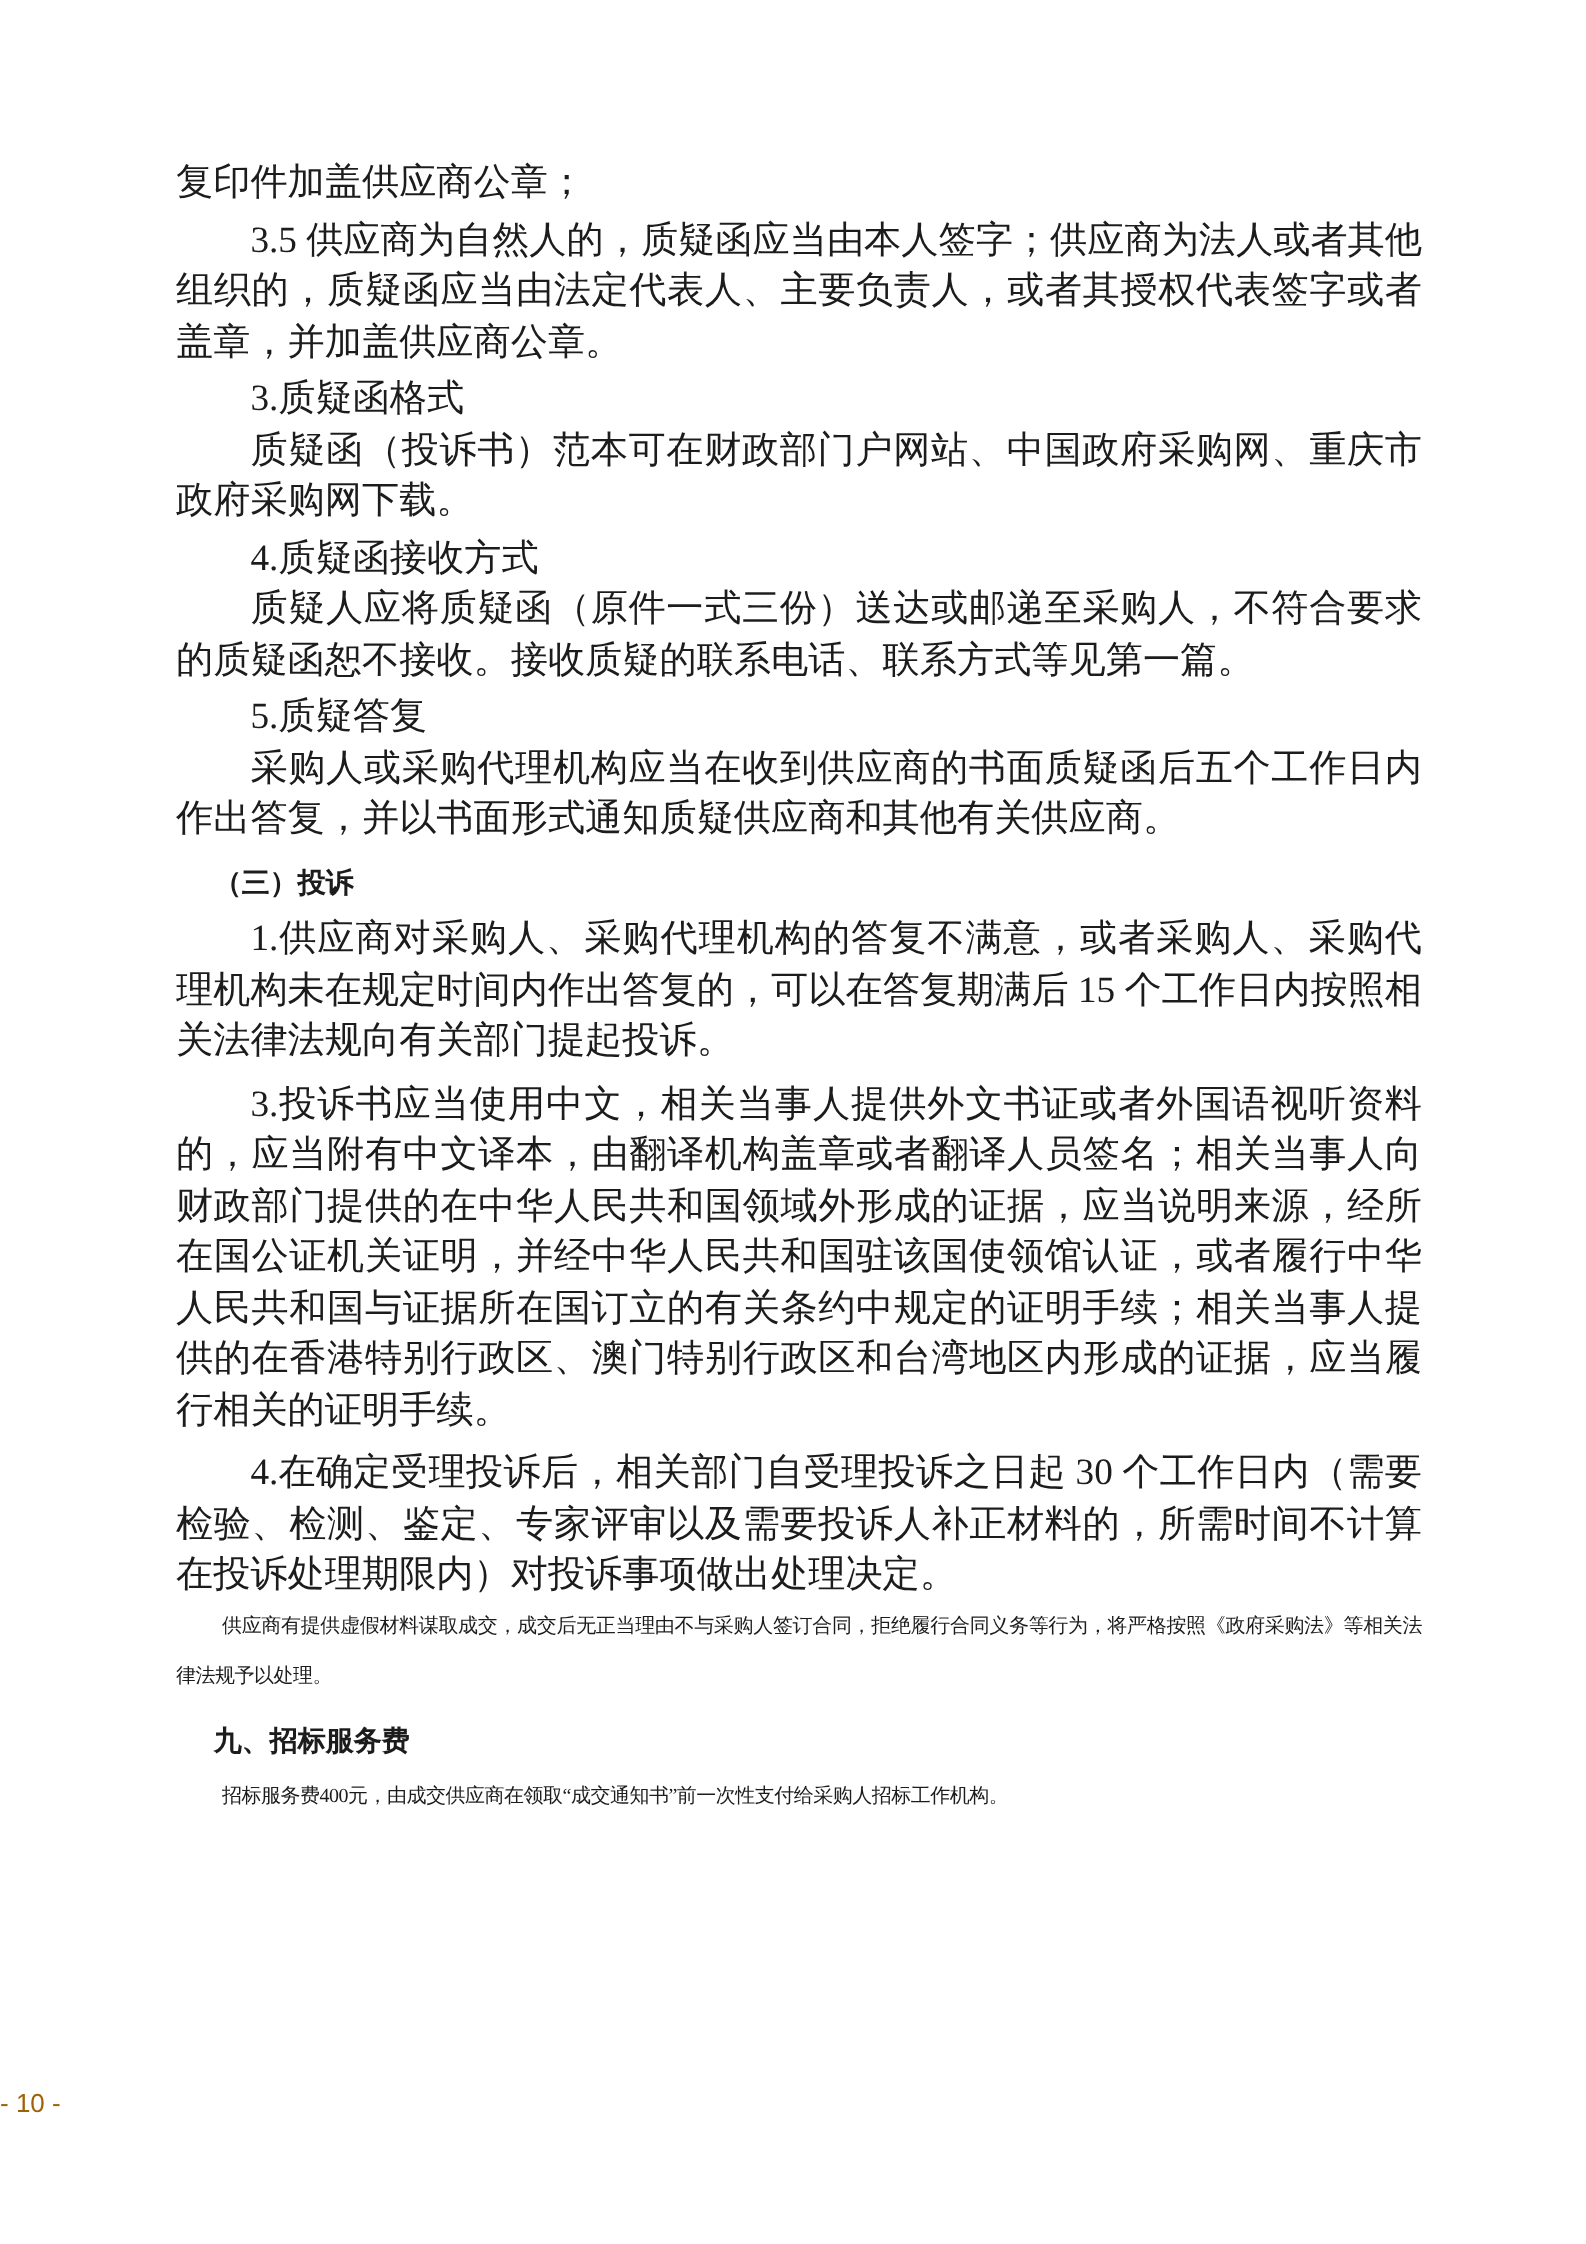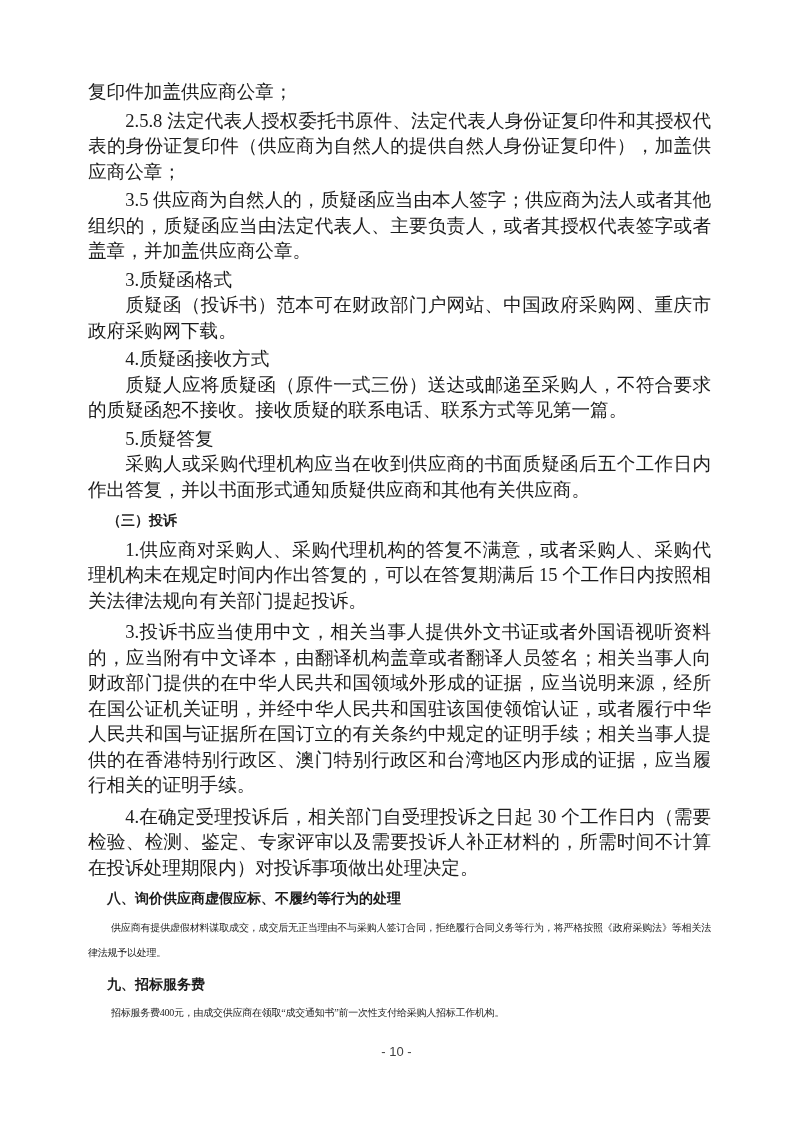--- a/index.html
+++ b/index.html
@@ -51,44 +51,42 @@
     font-size: 10px;
     letter-spacing: -0.25px;
     line-height: 25.5px;
     text-indent: 2.3em;
   }
   .footer {
     position: absolute;
     left: 0;
     right: 0;
     top: 1044px;
-    text-align: center;
+    text-align: left;
     font-family: "Liberation Sans", "DejaVu Sans", sans-serif;
     font-size: 13px;
-    color: #404040;
+    color: #a16207;
   }
 </style>
 </head>
 <body>
 
 <div class="page">
   <div class="content">
     <p class="p-cont">复印件加盖供应商公章；</p>
-    <p class="p-num">2.5.8 法定代表人授权委托书原件、法定代表人身份证复印件和其授权代表的身份证复印件（供应商为自然人的提供自然人身份证复印件），加盖供应商公章；</p>
     <p class="p-num">3.5 供应商为自然人的，质疑函应当由本人签字；供应商为法人或者其他组织的，质疑函应当由法定代表人、主要负责人，或者其授权代表签字或者盖章，并加盖供应商公章。</p>
     <p class="p-num">3.质疑函格式</p>
     <p>质疑函（投诉书）范本可在财政部门户网站、中国政府采购网、重庆市政府采购网下载。</p>
     <p class="p-num">4.质疑函接收方式</p>
     <p>质疑人应将质疑函（原件一式三份）送达或邮递至采购人，不符合要求的质疑函恕不接收。接收质疑的联系电话、联系方式等见第一篇。</p>
     <p class="p-num">5.质疑答复</p>
     <p>采购人或采购代理机构应当在收到供应商的书面质疑函后五个工作日内作出答复，并以书面形式通知质疑供应商和其他有关供应商。</p>
     <p class="p-heading">（三）投诉</p>
     <p class="p-num">1.供应商对采购人、采购代理机构的答复不满意，或者采购人、采购代理机构未在规定时间内作出答复的，可以在答复期满后 15 个工作日内按照相关法律法规向有关部门提起投诉。</p>
     <p class="p-gap">3.投诉书应当使用中文，相关当事人提供外文书证或者外国语视听资料的，应当附有中文译本，由翻译机构盖章或者翻译人员签名；相关当事人向财政部门提供的在中华人民共和国领域外形成的证据，应当说明来源，经所在国公证机关证明，并经中华人民共和国驻该国使领馆认证，或者履行中华人民共和国与证据所在国订立的有关条约中规定的证明手续；相关当事人提供的在香港特别行政区、澳门特别行政区和台湾地区内形成的证据，应当履行相关的证明手续。</p>
     <p class="p-gap">4.在确定受理投诉后，相关部门自受理投诉之日起 30 个工作日内（需要检验、检测、鉴定、专家评审以及需要投诉人补正材料的，所需时间不计算在投诉处理期限内）对投诉事项做出处理决定。</p>
-    <p class="p-heading">八、询价供应商虚假应标、不履约等行为的处理</p>
     <p class="p-cond">供应商有提供虚假材料谋取成交，成交后无正当理由不与采购人签订合同，拒绝履行合同义务等行为，将严格按照《政府采购法》等相关法律法规予以处理。</p>
     <p class="p-heading">九、招标服务费</p>
     <p class="p-cond">招标服务费400元，由成交供应商在领取“成交通知书”前一次性支付给采购人招标工作机构。</p>
 
   </div>
   <div class="footer">- 10 -</div>
 </div>
 
 </body></html>

